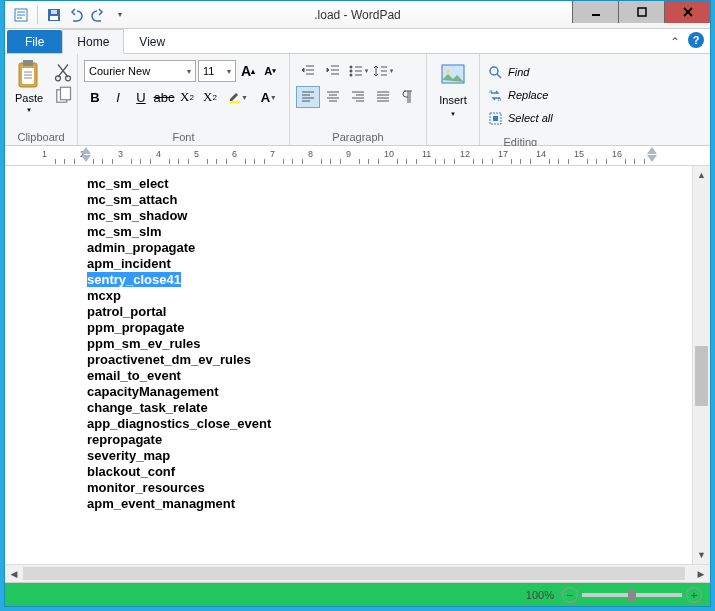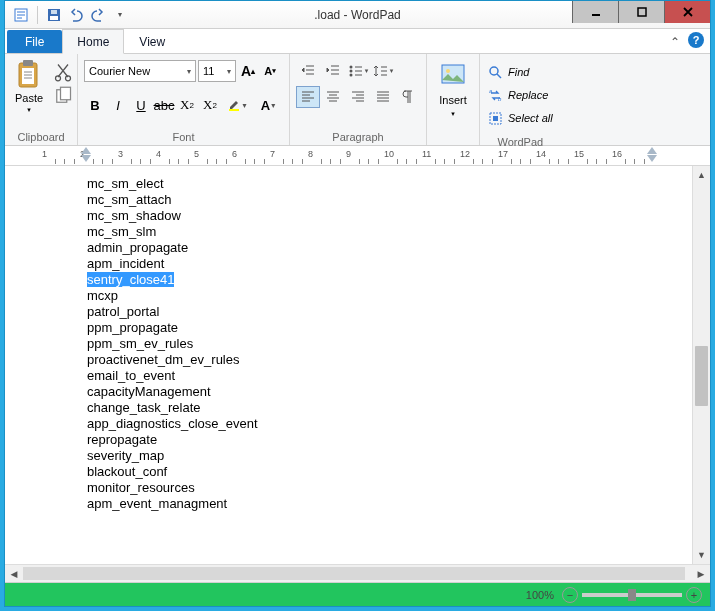--- a/index.html
+++ b/index.html
@@ -28,21 +28,21 @@
 .group-label { font-size: 11px; color: #666; text-align: center; padding: 2px 0; }
 
 
 .paste { display: flex; flex-direction: column; align-items: center; padding: 2px 4px; cursor: pointer; }
 .paste svg { width: 32px; height: 32px; }
 .paste span { font-size: 11px; margin-top: 2px; }
 .smallcol { display: flex; flex-direction: column; gap: 4px; padding-top: 6px; padding-left: 2px; }
 .smallbtn { width: 20px; height: 20px; display: flex; align-items: center; justify-content: center; cursor: pointer; }
 
 
-.fontgroup .group-body { flex-direction: column; gap: 12px; padding: 4px 2px; }
+.fontgroup .group-body { flex-direction: column; gap: 4px; padding: 4px 2px; }
 .fontrow { display: flex; gap: 2px; align-items: center; }
 .fontname { width: 112px; height: 22px; border: 1px solid #ababab; font-size: 11px; padding: 2px 4px; background: #fff; display: flex; align-items: center; justify-content: space-between; }
 .fontsize { width: 38px; height: 22px; border: 1px solid #ababab; font-size: 11px; padding: 2px 4px; background: #fff; display: flex; align-items: center; justify-content: space-between; }
 .dd { font-size: 8px; color: #555; }
 .sizebtn { width: 20px; height: 22px; border: 1px solid transparent; display: flex; align-items: center; justify-content: center; cursor: pointer; font-weight: bold; }
 .fontbtns { display: flex; gap: 1px; }
 .fb { width: 22px; height: 22px; display: flex; align-items: center; justify-content: center; cursor: pointer; font-size: 13px; font-family: "Times New Roman", serif; }
 .fb.dd2 { width: 30px; justify-content: center; gap: 1px; }
 
 
@@ -62,21 +62,21 @@
 .editbtn svg { width: 15px; height: 15px; }
 
 .ruler { height: 20px; background: #fff; border-bottom: 1px solid #d7d7d7; position: relative; font-size: 9px; color: #555; overflow: hidden; font-family: Arial; }
 .ruler-inner { position: absolute; left: 0; right: 0; height: 100%; }
 .rnum { position: absolute; top: 3px; }
 .rtick { position: absolute; top: 13px; width: 1px; height: 5px; background: #888; }
 .rmark { position: absolute; top: 1px; width: 0; height: 0; border-left: 5px solid transparent; border-right: 5px solid transparent; border-bottom: 7px solid #a8b8c8; }
 .rmark2 { position: absolute; top: 9px; width: 0; height: 0; border-left: 5px solid transparent; border-right: 5px solid transparent; border-top: 7px solid #a8b8c8; }
 
 .docarea { flex: 1; display: flex; background: #fff; overflow: hidden; position: relative; }
-.doc { flex: 1; padding: 10px 0 0 82px; font-family: "Courier New", monospace; font-size: 13px; line-height: 16px; overflow: hidden; }
+.doc { flex: 1; padding: 10px 0 0 82px; font-family: "Courier New", monospace; font-size: 13px; line-height: 16px; overflow: hidden; font-weight: bold; }
 .line { white-space: pre; }
 .sel { background: #3399ff; color: #fff; }
 .vscroll { width: 18px; background: #f0f0f0; border-left: 1px solid #ddd; position: relative; }
 .vbtn { height: 18px; display: flex; align-items: center; justify-content: center; background: #f0f0f0; font-size: 9px; color: #555; cursor: pointer; }
 .vthumb { position: absolute; left: 2px; right: 2px; background: #c2c2c2; border-radius: 1px; }
 .hscroll { height: 18px; border-top: 1px solid #ddd; background: #f0f0f0; display: flex; }
 .hbtn { width: 18px; display: flex; align-items: center; justify-content: center; font-size: 9px; color: #555; cursor: pointer; }
 .htrack { flex: 1; background: #f0f0f0; position: relative; }
 .hthumb { position: absolute; top: 2px; bottom: 2px; left: 0; width: 99%; background: #d8d8d8; }
 
@@ -321,21 +321,21 @@
           </div>
           <div class="editbtn">
             <svg viewBox="0 0 15 15">
                 <rect x="2" y="2" width="11" height="11" fill="none" stroke="#3a7bd5" stroke-dasharray="2 1"></rect>
                 <rect x="5" y="5" width="5" height="5" fill="#3a7bd5"></rect>
               </svg>
             <span>Select all</span>
           </div>
         </div>
       </div>
-      <div class="group-label">WordPad</div>
+      <div class="group-label">Editing</div>
     </div>
   </div>
 
   <div class="ruler">
     <div class="ruler-inner" id="ruler-inner">
         <div class="rnum" style="left: 37px;">1</div>
         <div class="rtick" style="left: 49.5px;"></div>
         <div class="rtick" style="left: 59px;"></div>
         <div class="rtick" style="left: 68.5px;"></div>
         <div class="rnum" style="left: 75px;">2</div>

